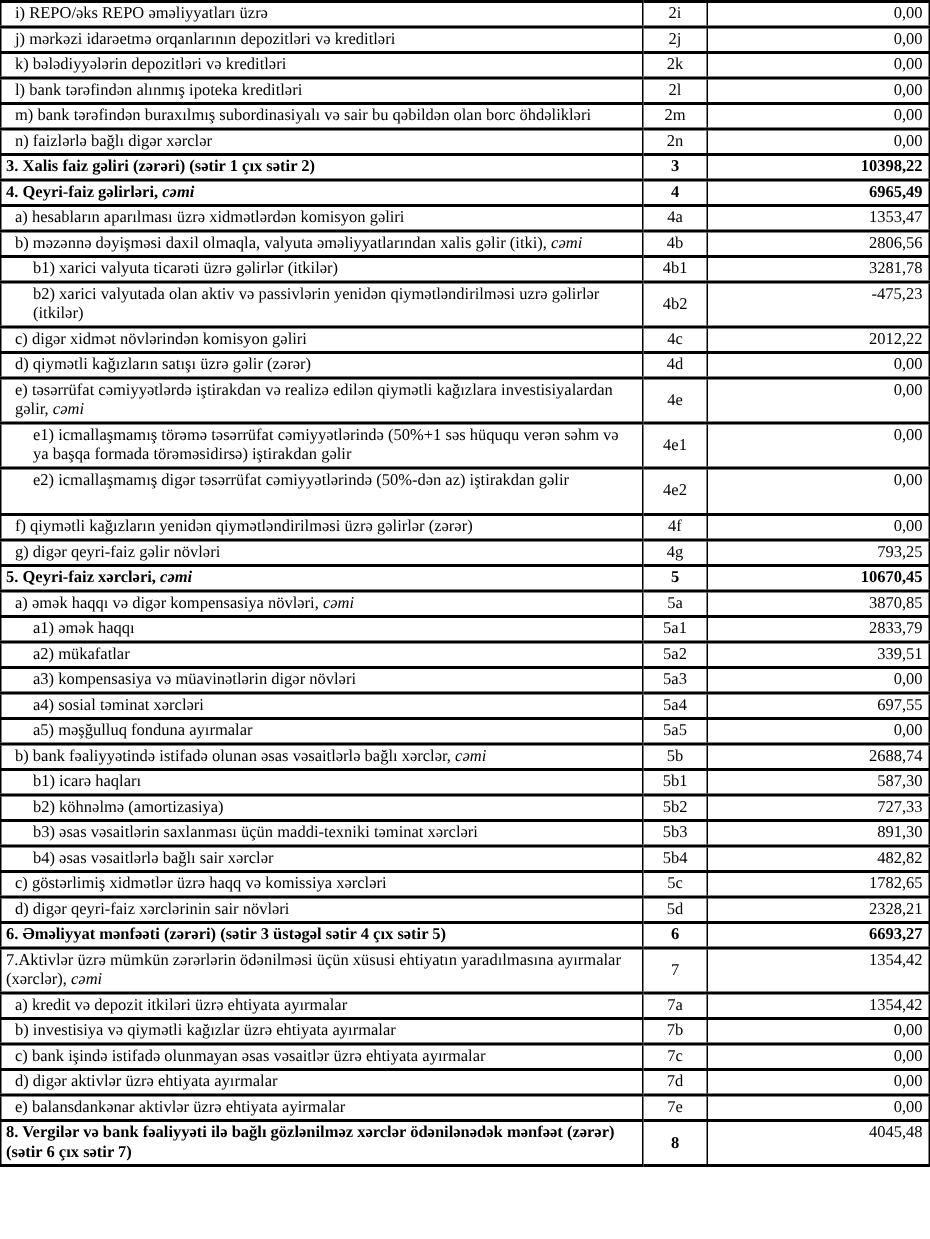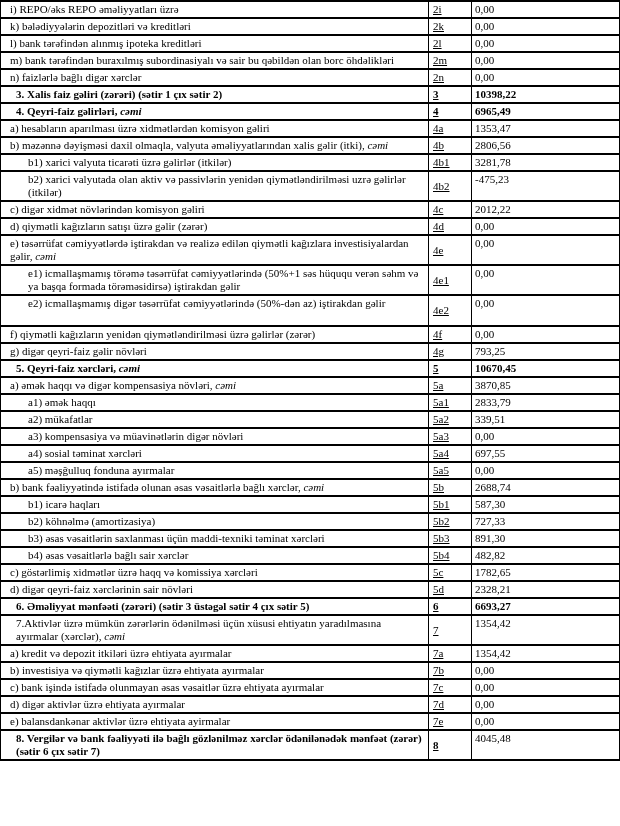--- a/index.html
+++ b/index.html
@@ -30,30 +30,29 @@
   td {
     border: 1px solid #000;
     border-top-width: 2px;
     border-bottom-width: 2px;
     padding: 1px 3px;
     line-height: 13px;
     vertical-align: middle;
     overflow: hidden;
   }
   td.desc { text-align: left; }
-  td.desc.ind0 { padding-left: 15px; }
+  td.desc.ind0 { padding-left: 3px; }
   td.desc.ind1 { padding-left: 9px; }
-  td.desc.ind2 { padding-left: 27px; }
+  td.desc.ind2 { padding-left: 21px; }
   td.code {
-    text-align: left;
+    text-align: center;
     padding: 1px 4px;
-    text-decoration: underline;
   }
   td.value {
-    text-align: left;
+    text-align: right;
     vertical-align: top;
     padding-right: 4px;
   }
   .b   { font-weight: bold; }
   .it  { font-style: italic; }
   .just { text-align: justify; }
   tr.tall { height: 31px; }
   tr.tall td.desc { vertical-align: top; }
   tr.tall td.code { vertical-align: middle; }
 </style>
@@ -67,20 +66,25 @@
       <col class="c-code">
       <col class="c-value">
     </colgroup>
     <tbody>
         <tr>
     <td class="desc ind1"><span class="lbl">i) REPO/əks REPO əməliyyatları üzrə</span></td>
     <td class="code">2i</td>
     <td class="value">0,00</td>
   </tr>
         <tr>
+    <td class="desc ind1"><span class="lbl">j) mərkəzi idarəetmə orqanlarının depozitləri və kreditləri</span></td>
+    <td class="code">2j</td>
+    <td class="value">0,00</td>
+  </tr>
+        <tr>
     <td class="desc ind1"><span class="lbl">k) bələdiyyələrin depozitləri və kreditləri</span></td>
     <td class="code">2k</td>
     <td class="value">0,00</td>
   </tr>
         <tr>
     <td class="desc ind1"><span class="lbl">l) bank tərəfindən alınmış ipoteka kreditləri</span></td>
     <td class="code">2l</td>
     <td class="value">0,00</td>
   </tr>
         <tr>

